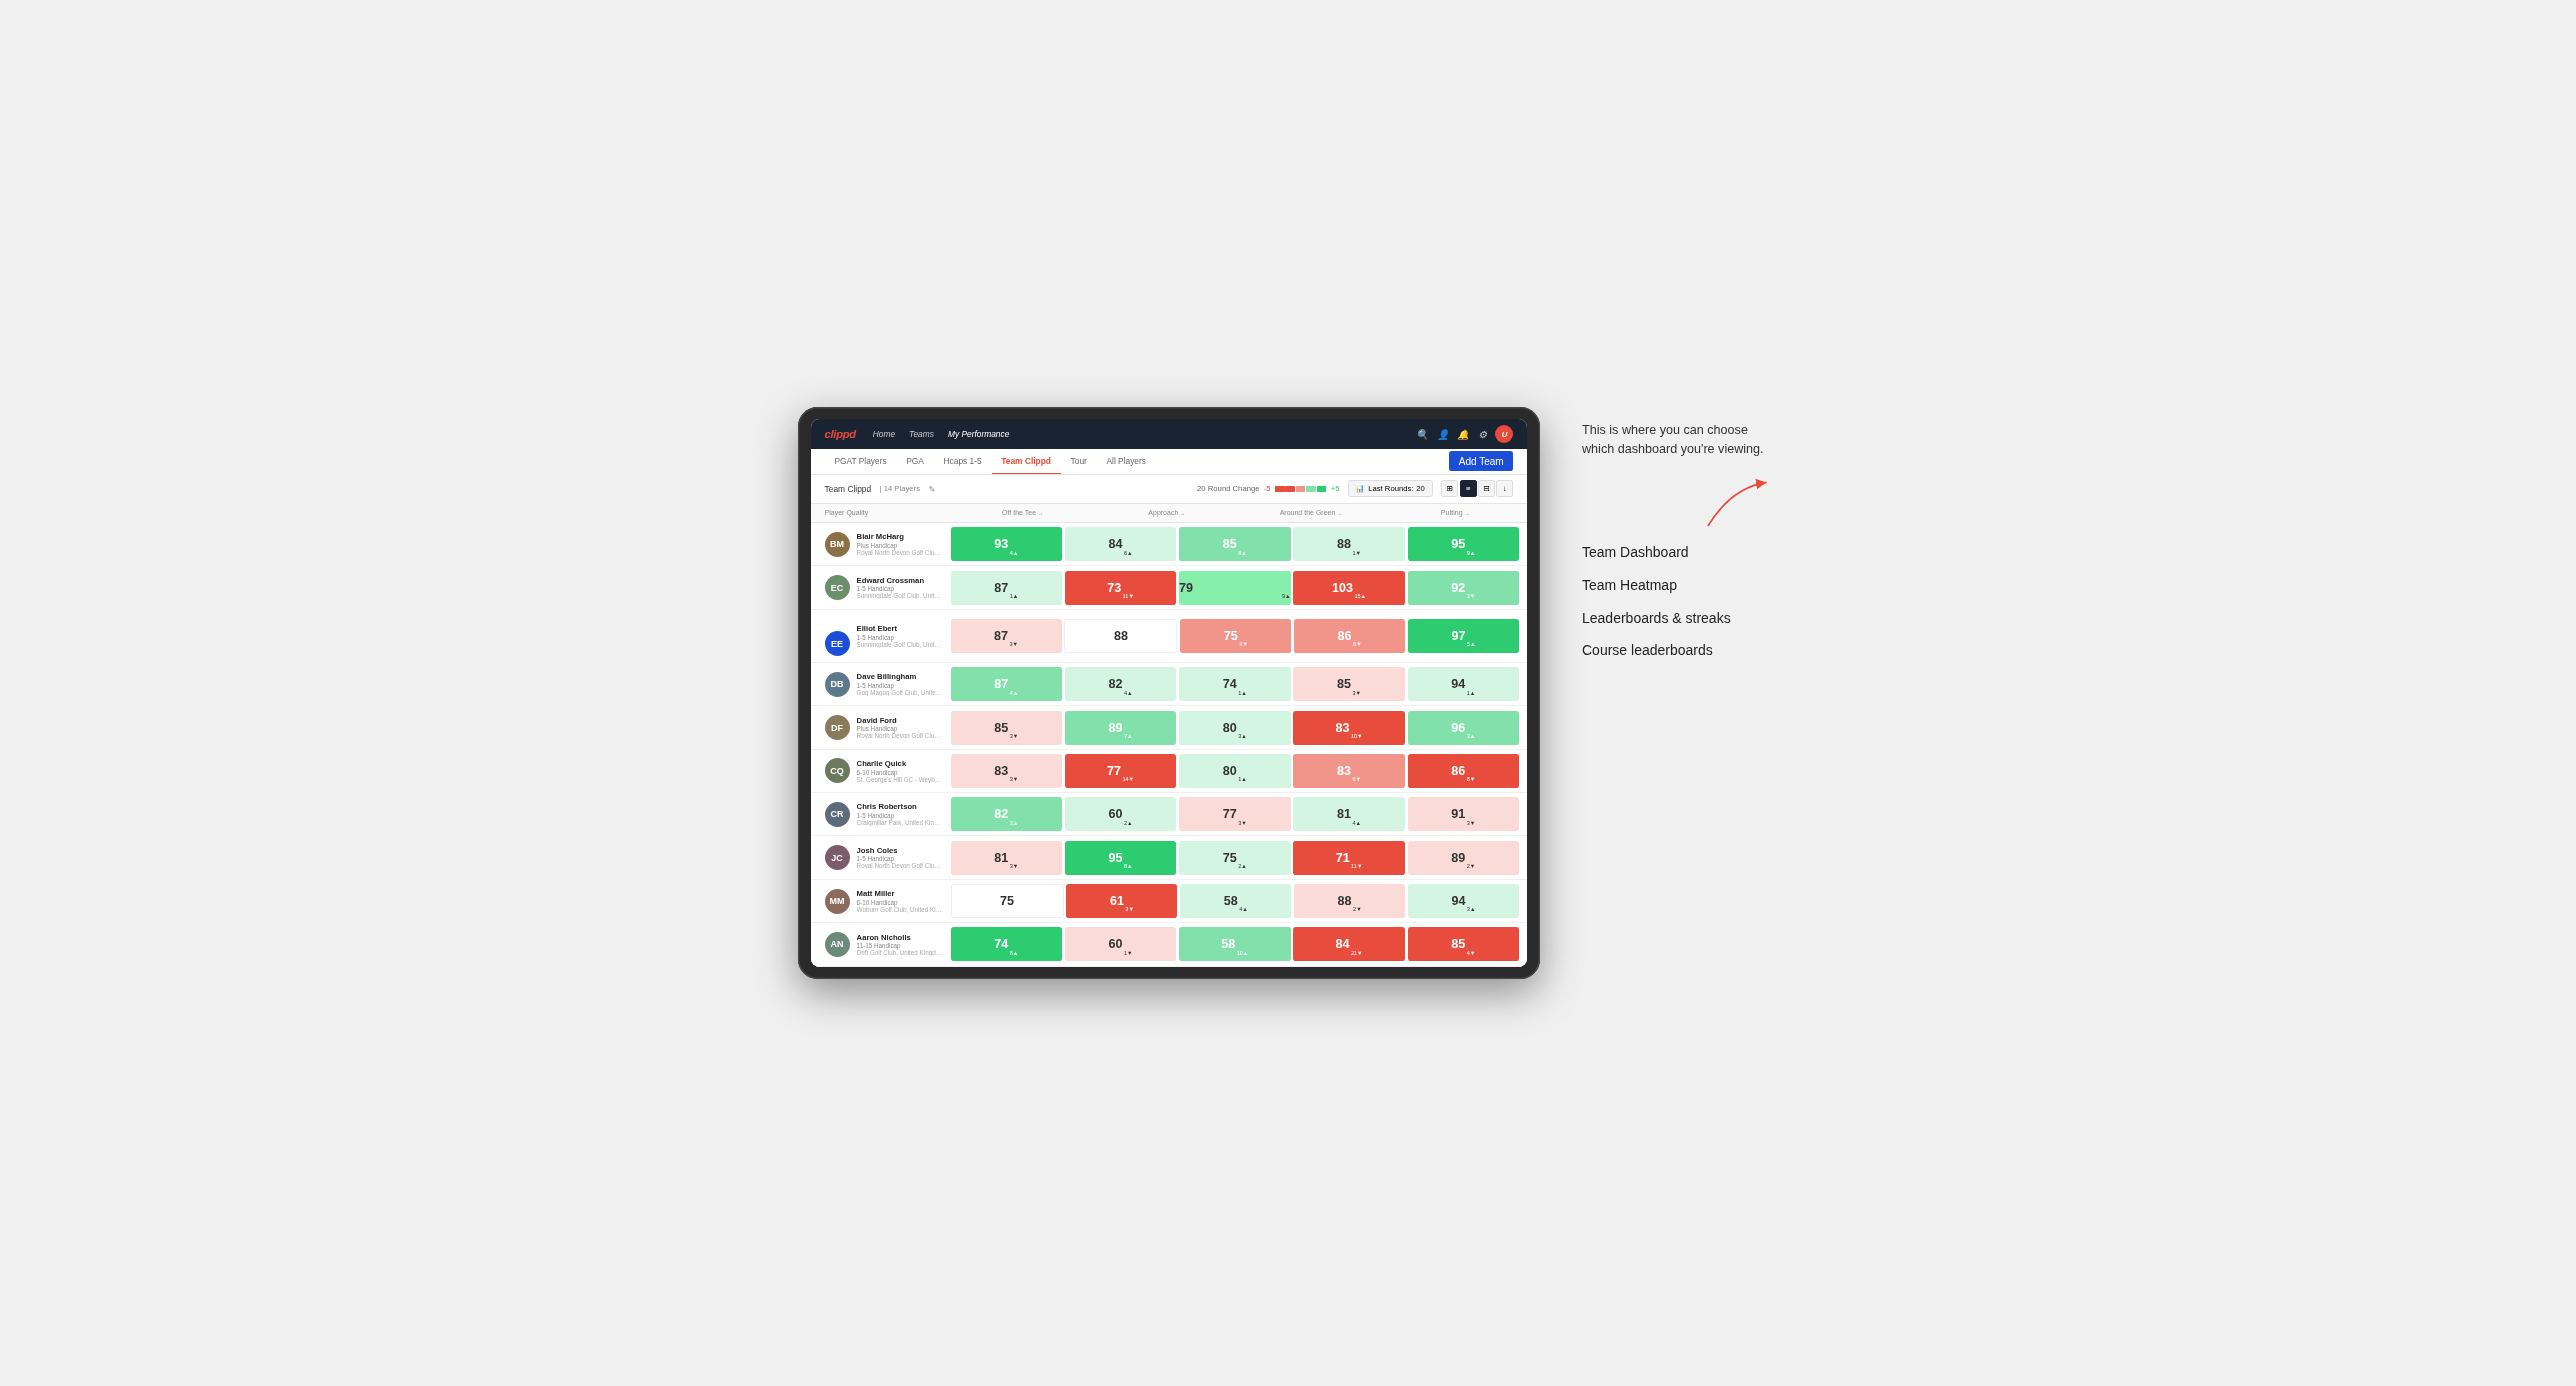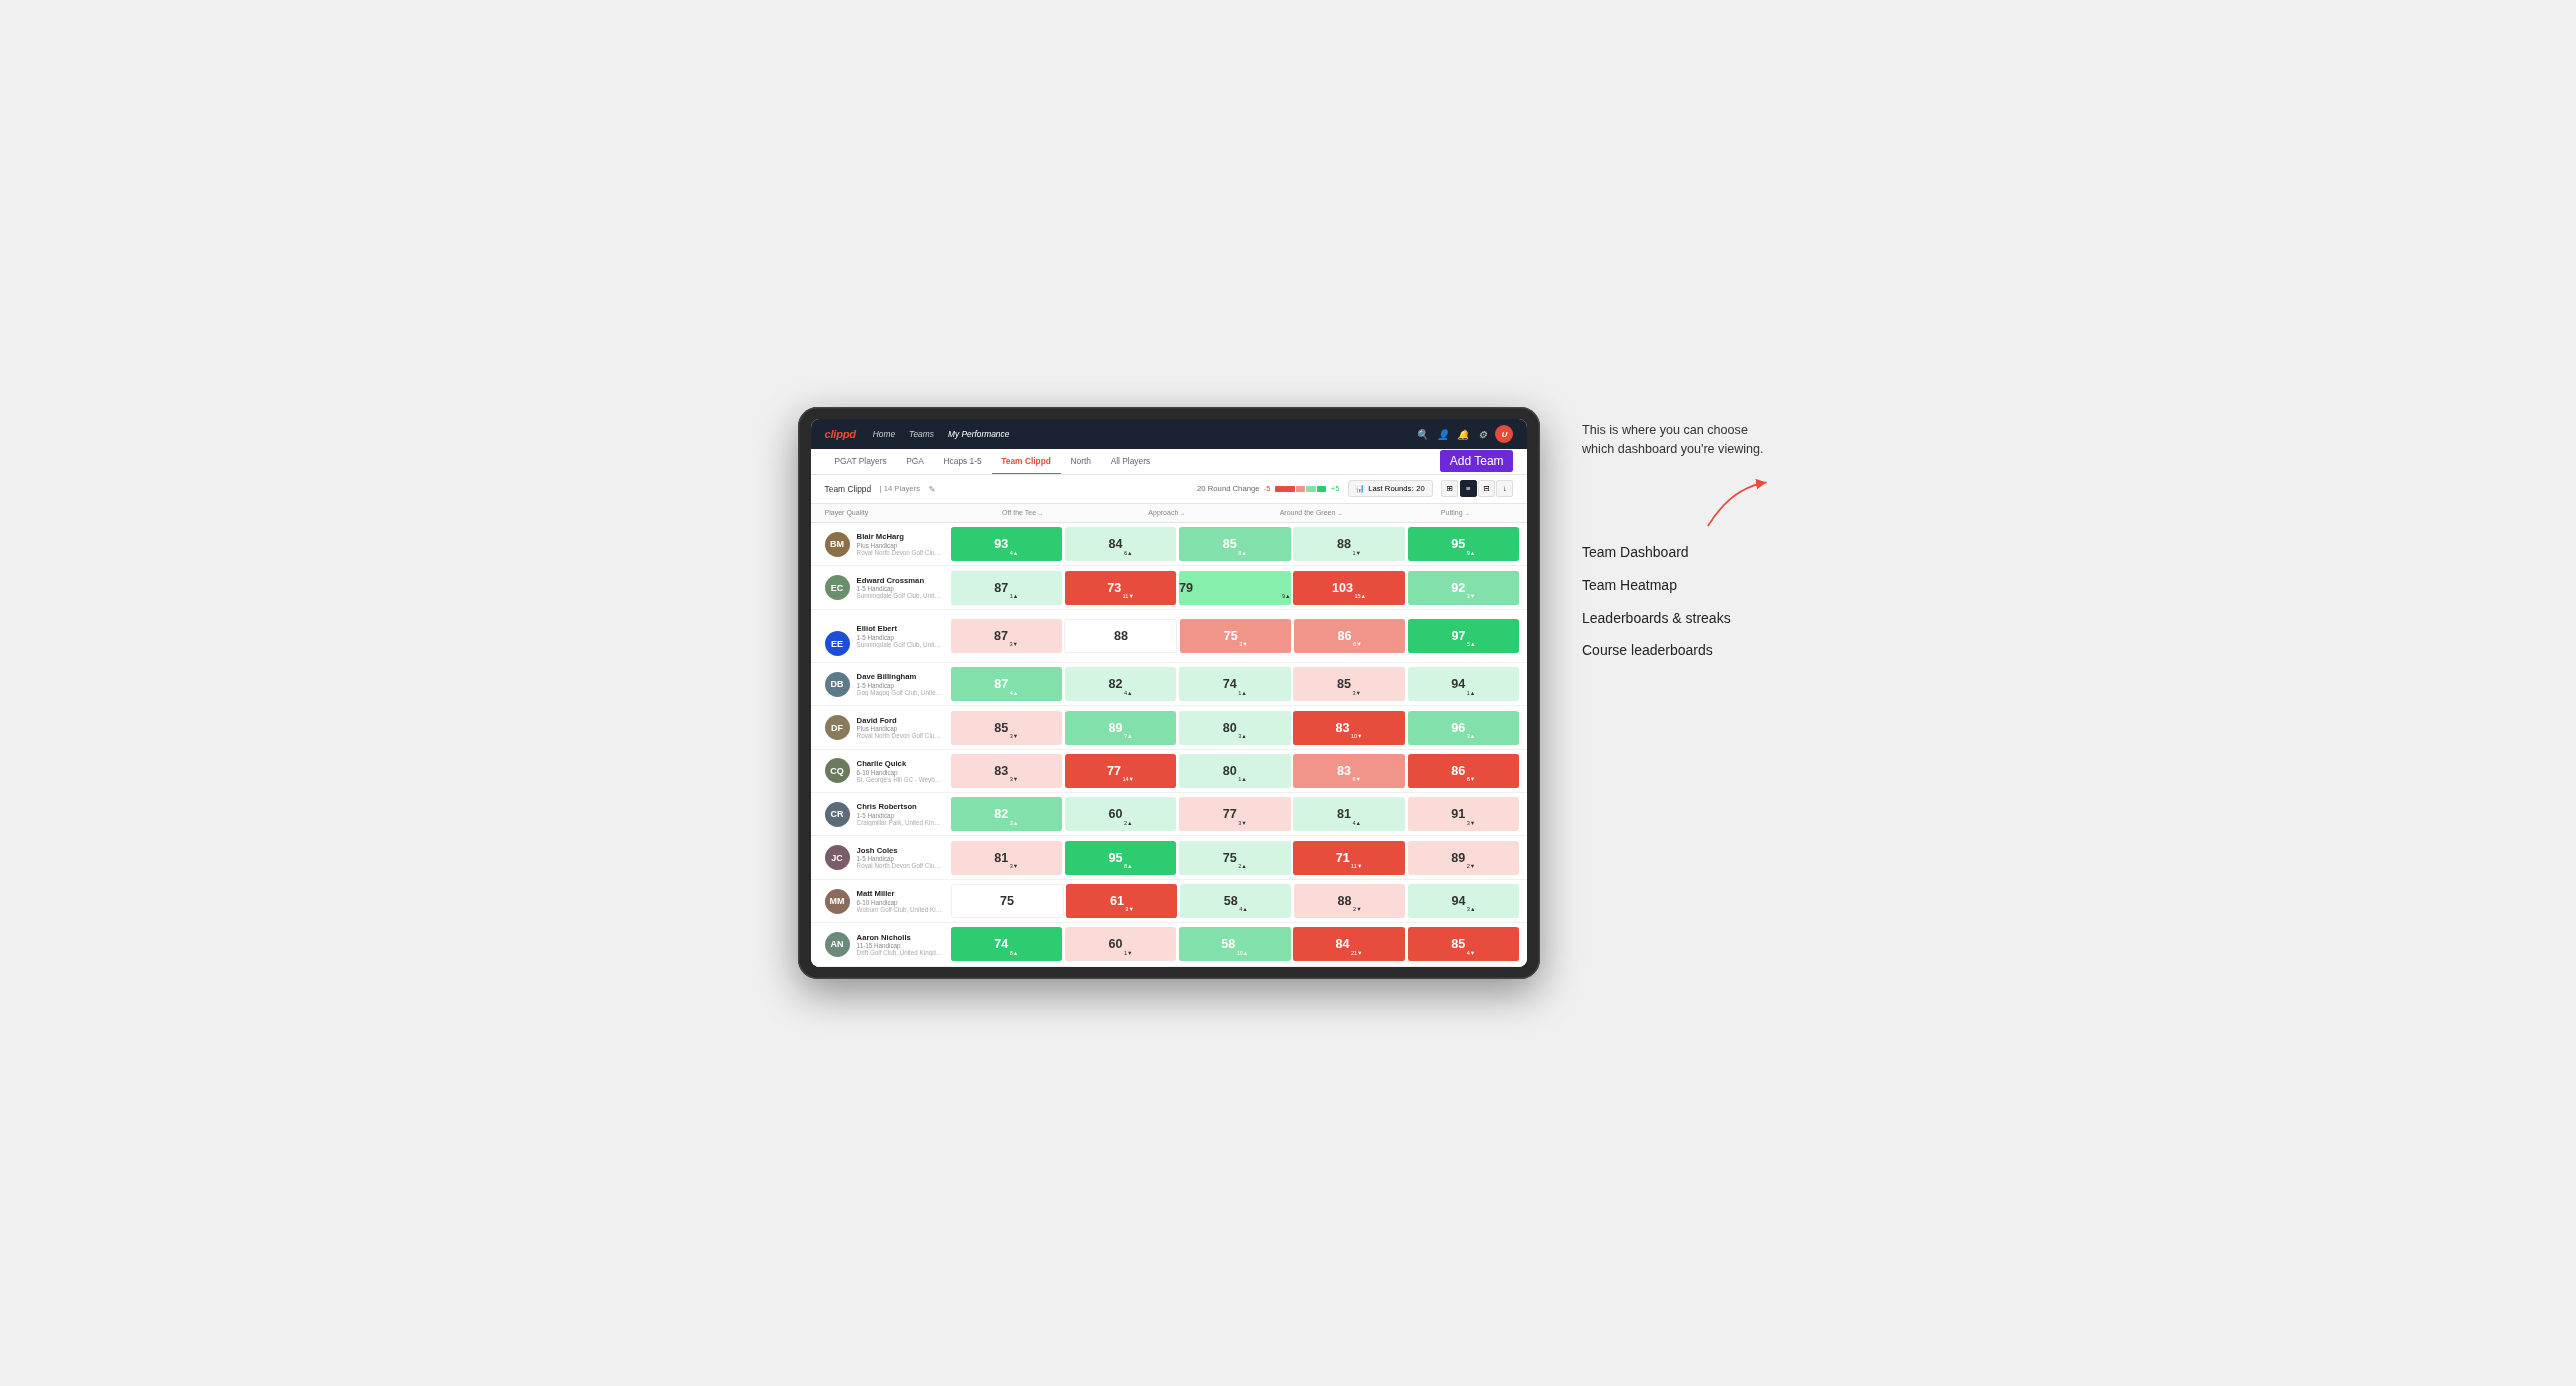--- a/index.html
+++ b/index.html
@@ -119,26 +119,26 @@
       border-bottom: 1.4px solid transparent;
     }
 
     .sub-nav-item.active {
       color: #e84b3a;
       border-bottom-color: #e84b3a;
       font-weight: 600;
     }
 
     .add-team-btn {
-      background: #6d28d9;
+      background: #1d4ed8;
       color: #fff;
       border: none;
       padding: 4.2px 9.8px;
       border-radius: 2.8px;
-      font-size: 12px;
+      font-size: 10px;
       cursor: pointer;
       text-align: center;
     }
 
     
     .team-bar {
       background: #fff;
       display: flex;
       align-items: center;
       padding: 5.6px 14px;
@@ -407,21 +407,21 @@
           <div class="avatar-circle">U</div>
         </div>
       </div>
 
       <div class="sub-nav">
         <div class="sub-nav-items">
           <span class="sub-nav-item">PGAT Players</span>
           <span class="sub-nav-item">PGA</span>
           <span class="sub-nav-item">Hcaps 1-5</span>
           <span class="sub-nav-item active">Team Clippd</span>
-          <span class="sub-nav-item">North</span>
+          <span class="sub-nav-item">Tour</span>
           <span class="sub-nav-item">All Players</span>
         </div>
         <button class="add-team-btn">Add Team</button>
       </div>
 
       <div class="team-bar">
         <span class="team-name-label">Team Clippd</span>
         <span class="team-count">| <span>14 Players</span></span>
         <span class="edit-icon">✎</span>
         <div class="spacer"></div>

